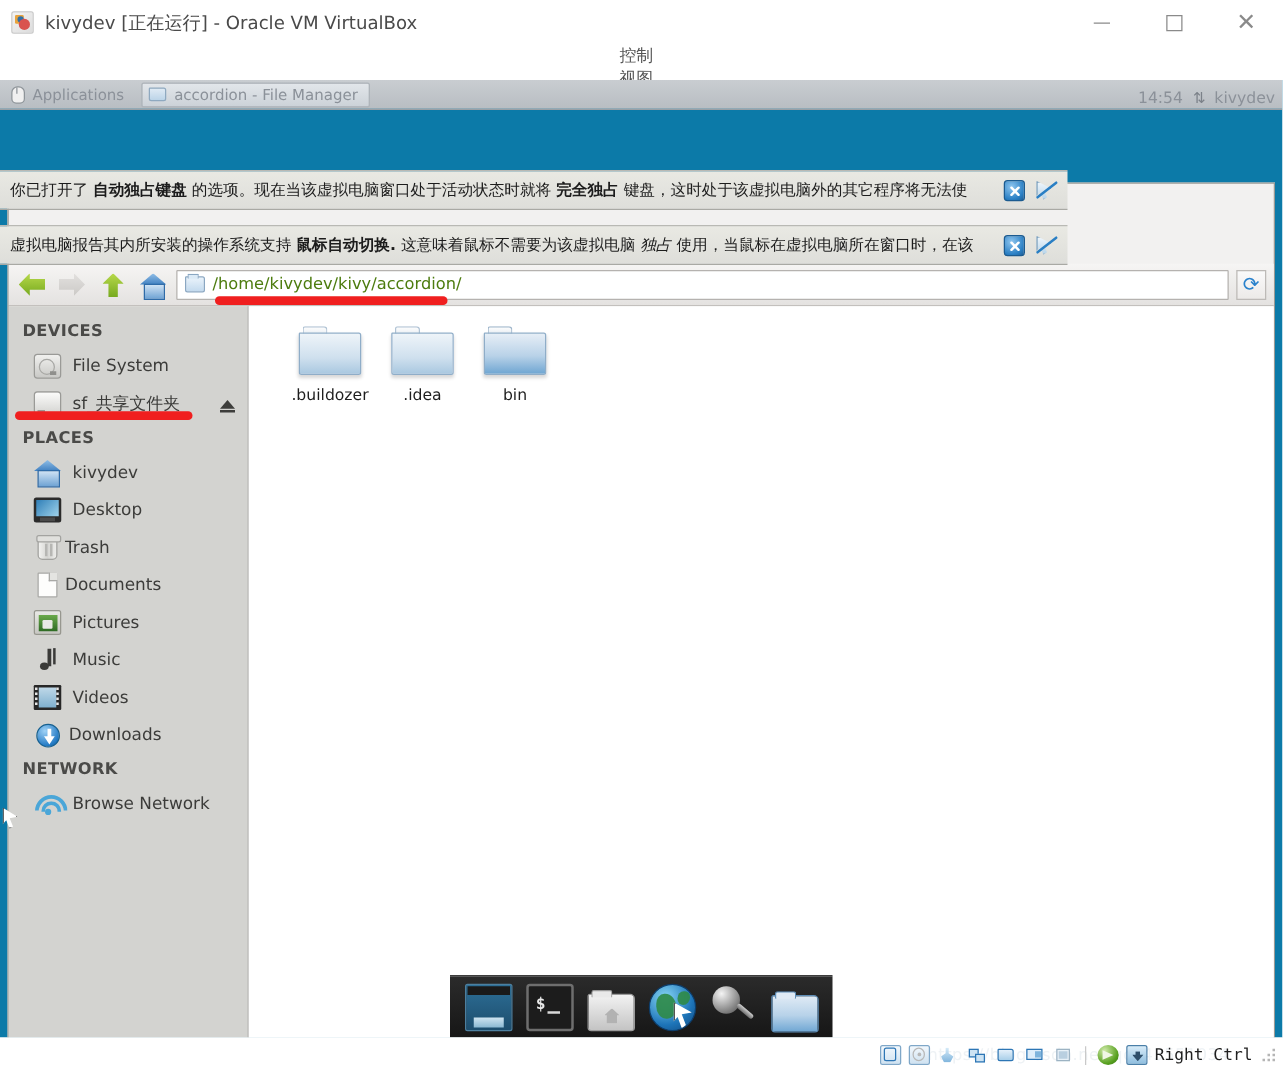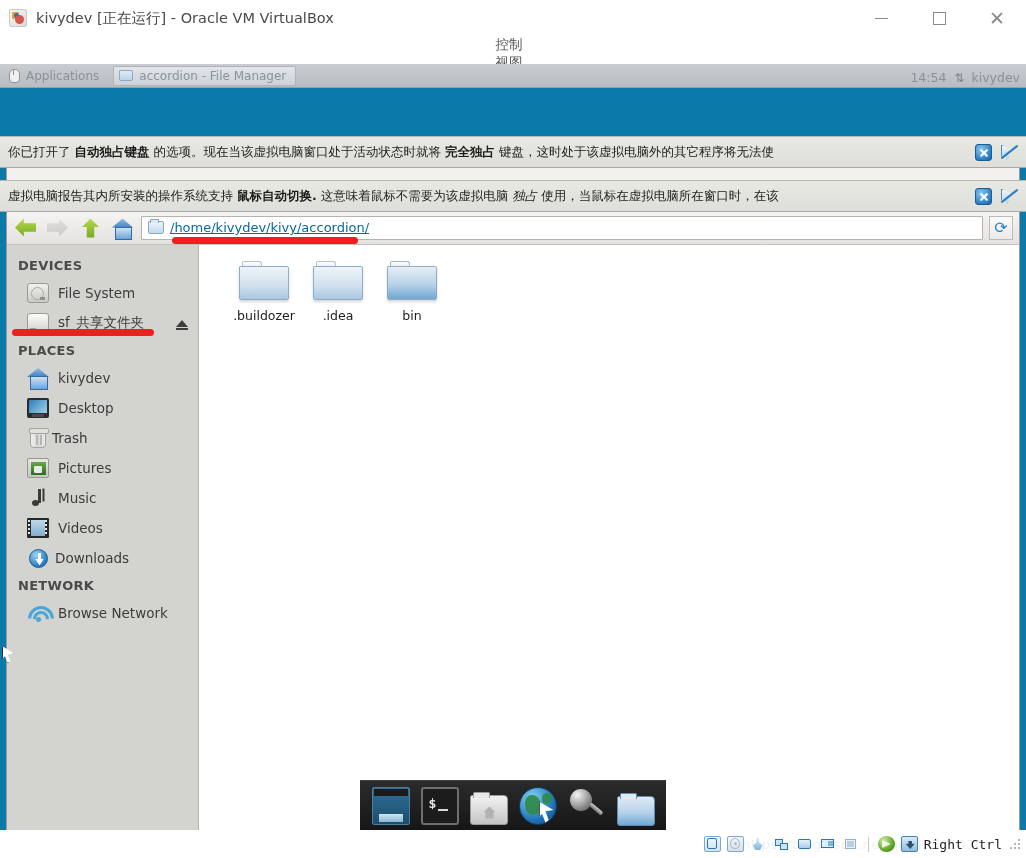--- a/index.html
+++ b/index.html
@@ -91,21 +91,21 @@
   .panel-right {
     position: absolute; right: 6px; top: 0; height: 27px;
     display: flex; align-items: center; gap: 8px;
   }
   .clock { font-size: 12.5px; color: #8b9199; }
   .updn { font-size: 12px; color: #7b8189; letter-spacing:-1px; }
   .user { font-size: 12.5px; color: #8b9199; }
 
   
   .vb-notify {
-    position: absolute; left: 0; width: 1026px; height: 32px;
+    position: absolute; left: 0; width: 854px; height: 32px;
     background: linear-gradient(#e9e9e3,#dededa);
     border-top: 1px solid #b9b9b4; border-bottom: 1px solid #a9a9a4;
     display: flex; align-items: center; padding-left: 8px;
     overflow: hidden;
   }
   .vb-notify.one { top: 72px; }
   .vb-notify.two { top: 116px; }
   .vb-notify-text {
     font-size: 12.5px; color: #1c1c1c; white-space: nowrap;
     flex: 1; overflow: hidden;
@@ -207,21 +207,21 @@
   }
   .path-folder-icon {
     width: 16px; height: 13px; flex:none; border-radius: 1px 2px 2px 2px;
     background: linear-gradient(#eaf3fb,#c3daee); border: 1px solid #8aa7c2;
     position: relative;
   }
   .path-folder-icon::before {
     content:""; position:absolute; left:1px; top:-3px; width:7px; height:3px;
     background:#dbeaf6; border:1px solid #8aa7c2; border-bottom:none; border-radius:1px 1px 0 0;
   }
-  .path-text { font-size: 13px; color: #0369a1; white-space: nowrap; text-decoration: underline; }
+  .path-text { font-size: 13px; color: #4d7c0f; white-space: nowrap; }
   .reload-btn {
     width: 24px; height: 24px; flex:none; border: 1px solid #bdbab7;
     background: linear-gradient(#fafafa,#eceaE8);
     display:flex; align-items:center; justify-content:center;
     color: #2a82cc; font-size: 16px; line-height: 1;
   }
 
   .fm-body { flex: 1; display: flex; min-height: 0; }
   .fm-sidebar {
     width: 192px; flex: none; background: #d3d3d0;
@@ -649,20 +649,24 @@
             <span class="ic ic-home"></span>
             <span class="lbl">kivydev</span>
           </div>
           <div class="side-item">
             <span class="ic ic-desktop"></span>
             <span class="lbl">Desktop</span>
           </div>
           <div class="side-item">
             <span class="ic ic-trash"></span>
             <span class="lbl">Trash</span>
+          </div>
+          <div class="side-item">
+            <span class="ic ic-doc"></span>
+            <span class="lbl">Documents</span>
           </div>
           <div class="side-item">
             <span class="ic ic-pictures"></span>
             <span class="lbl">Pictures</span>
           </div>
           <div class="side-item">
             <span class="ic ic-music"></span>
             <span class="lbl">Music</span>
           </div>
           <div class="side-item">

